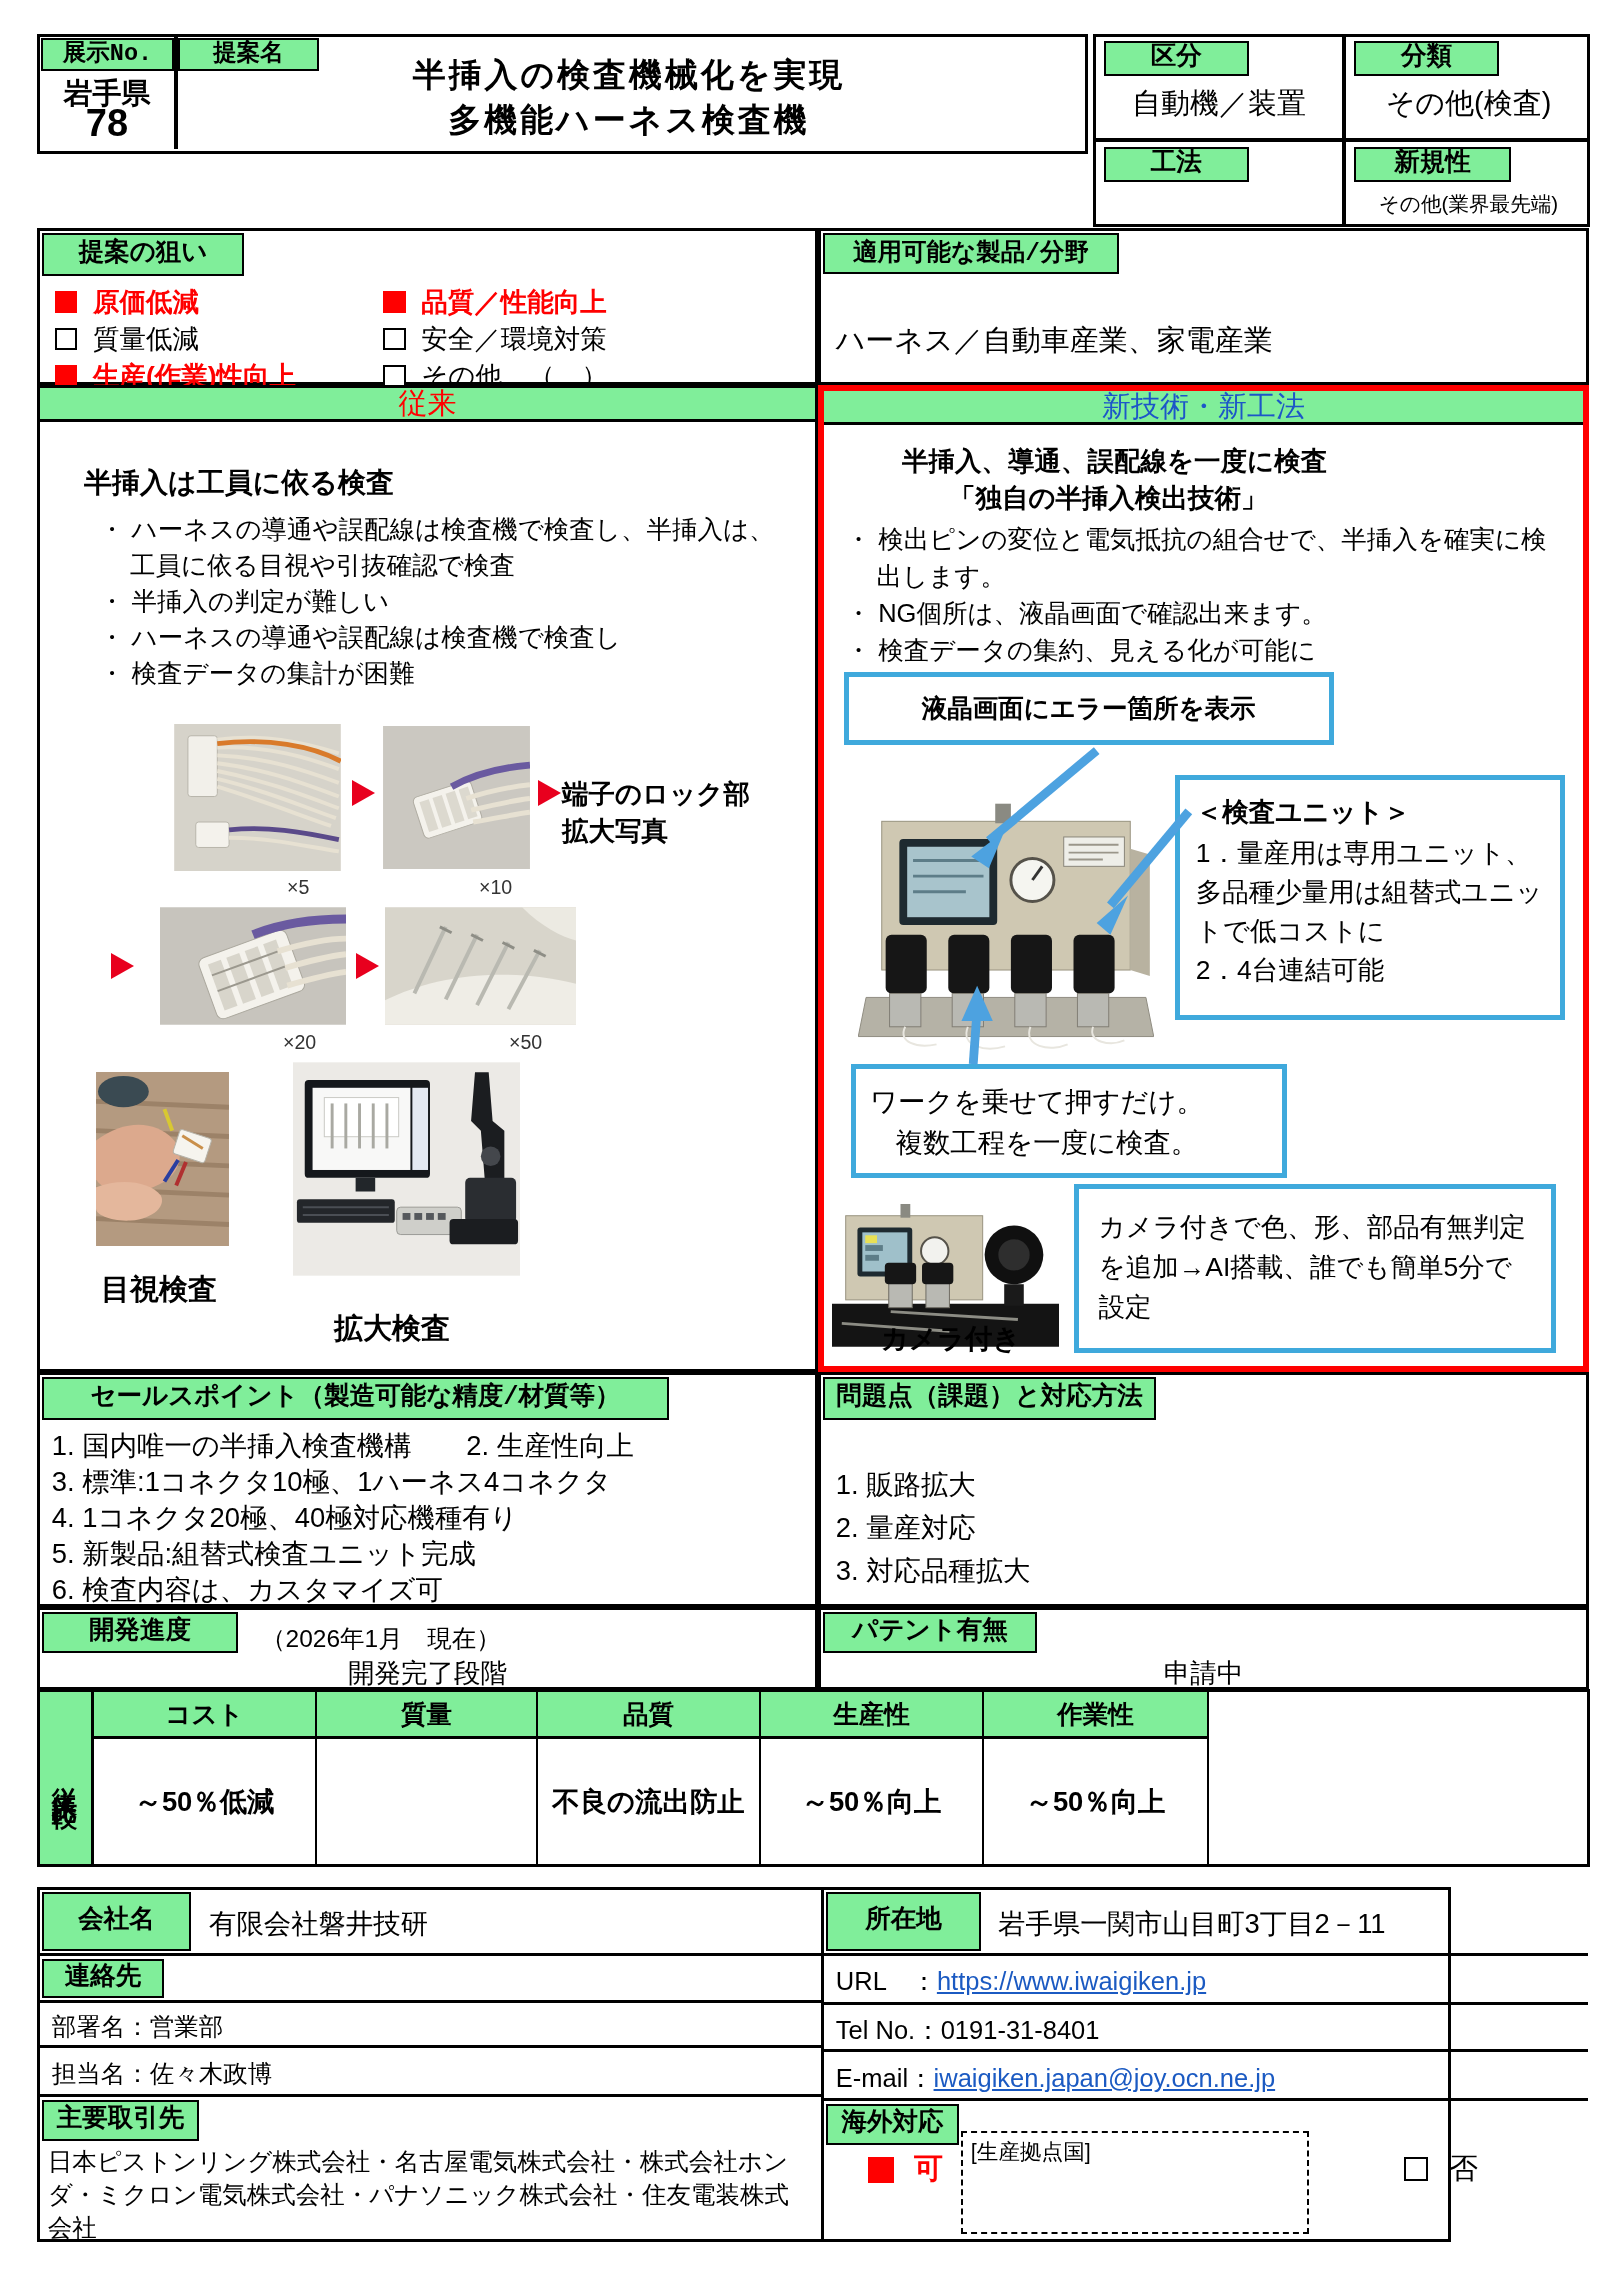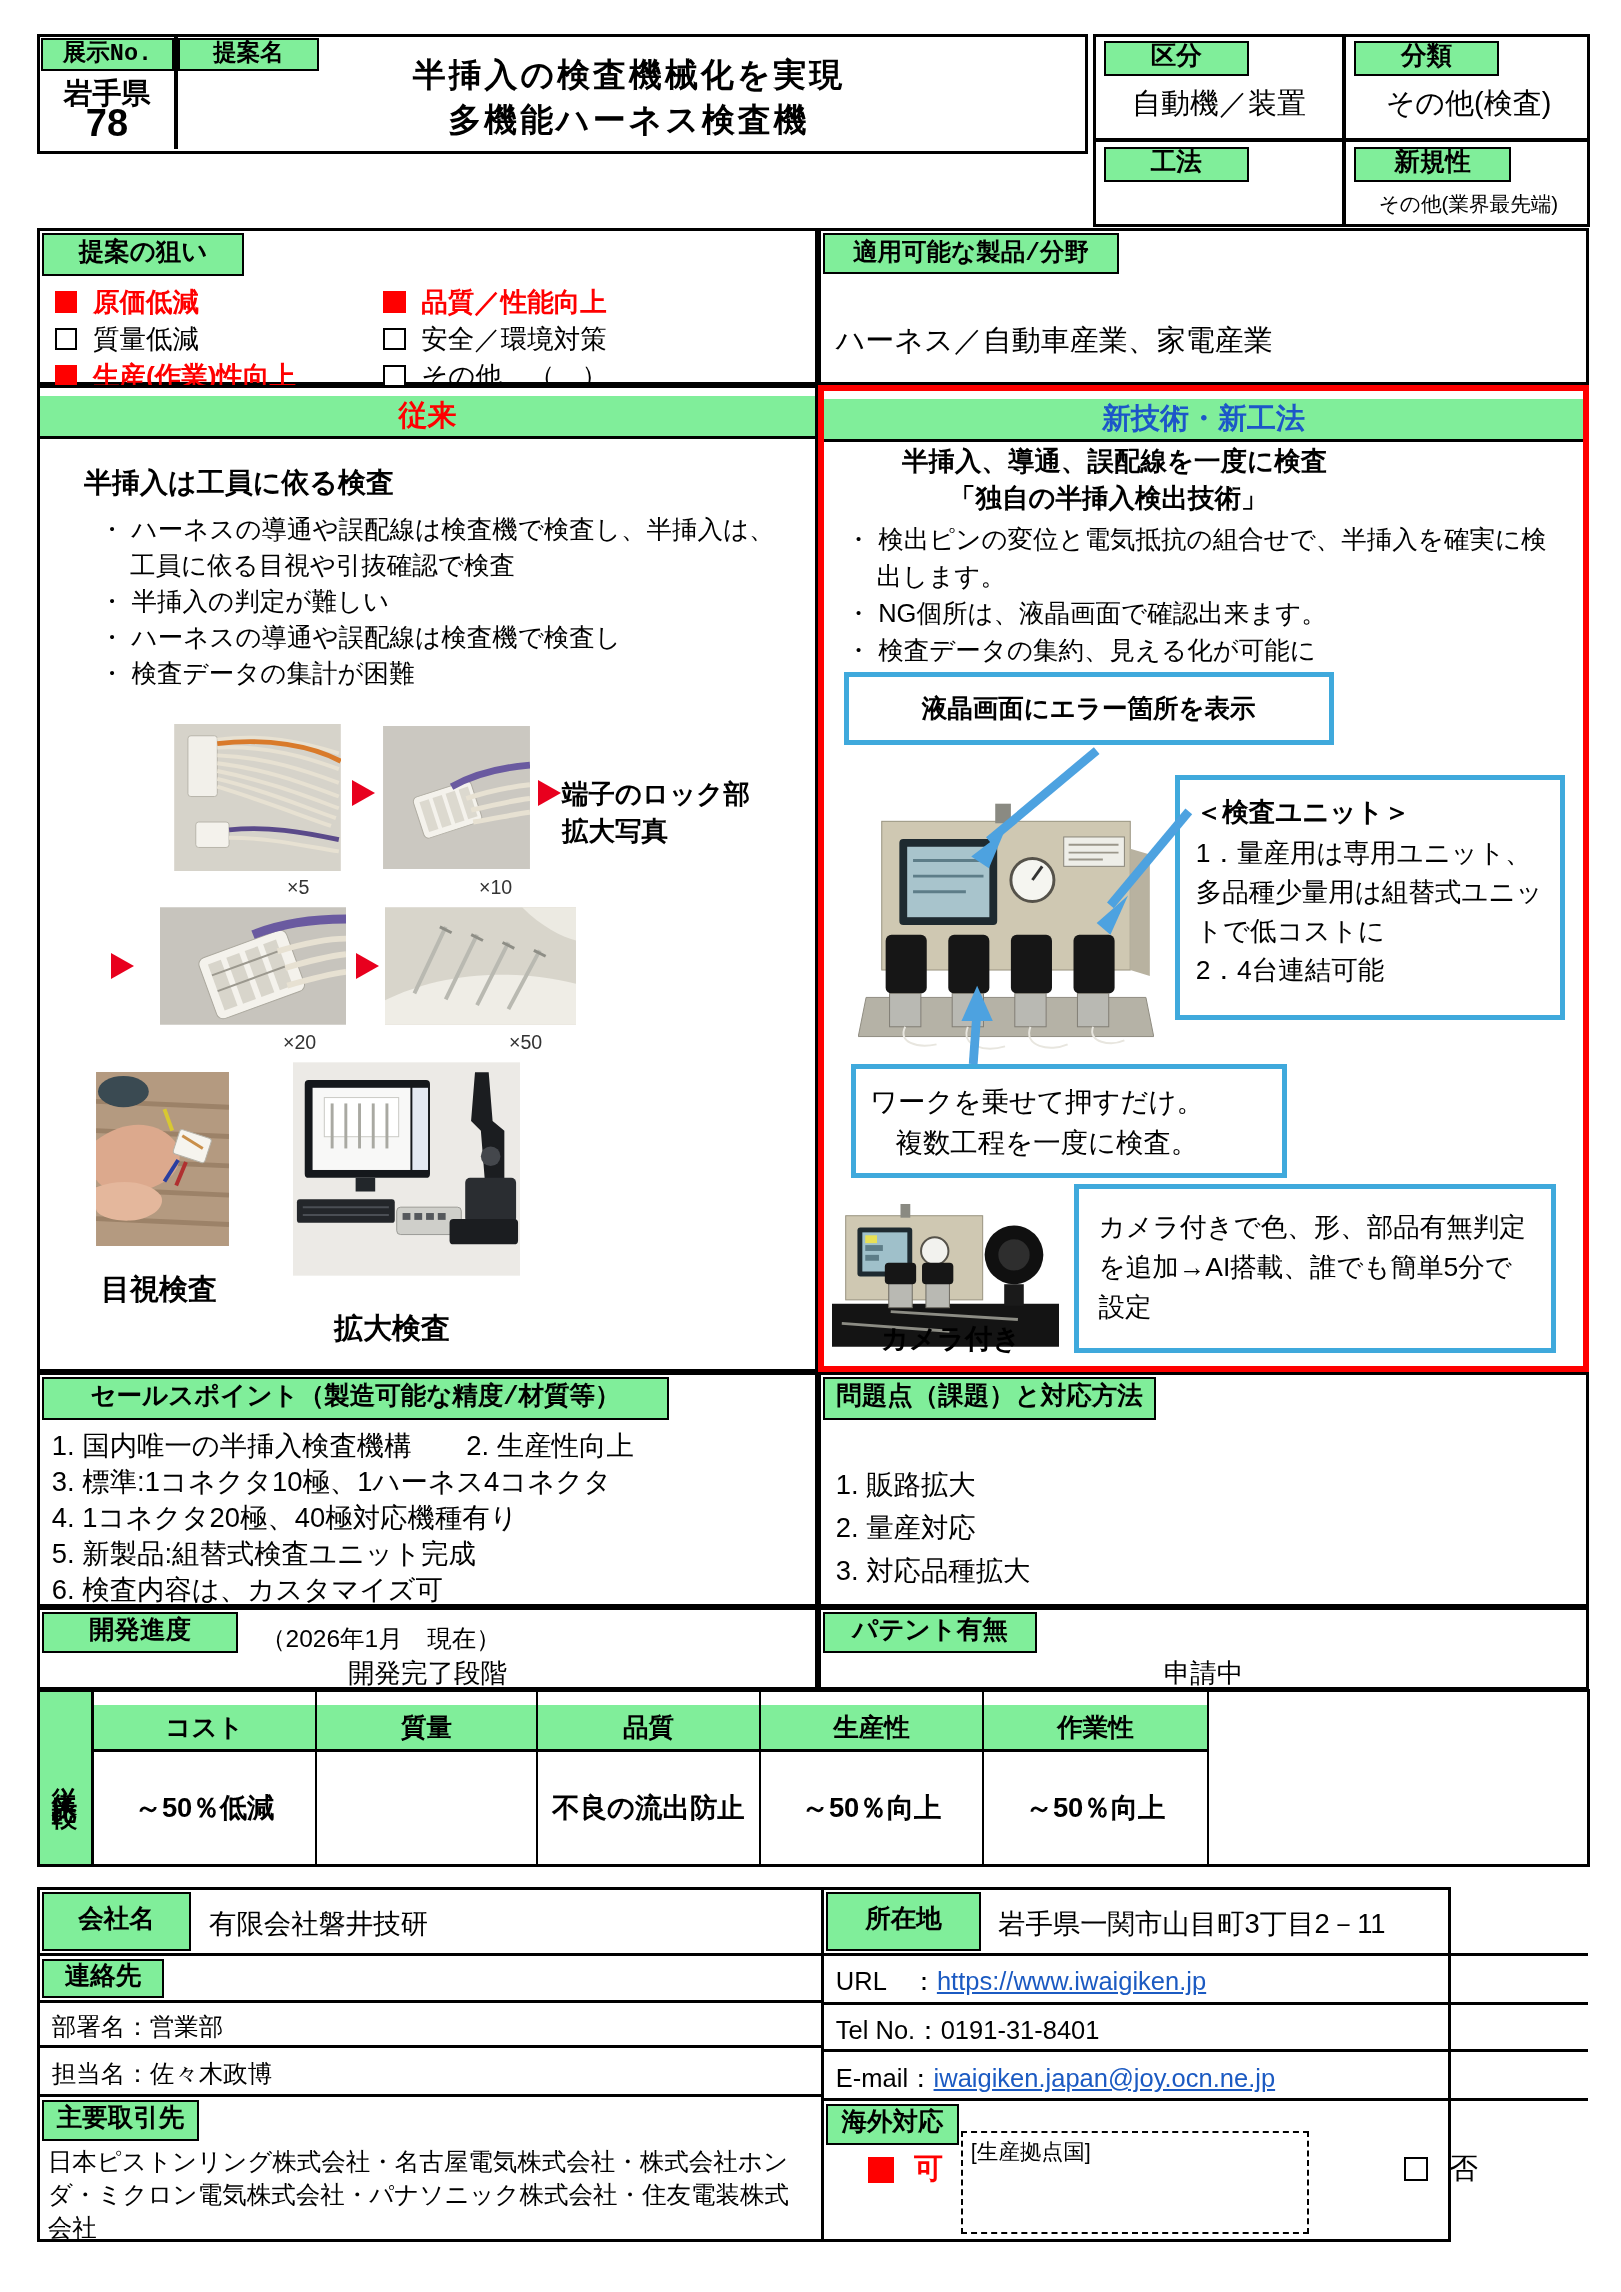--- a/index.html
+++ b/index.html
@@ -18,29 +18,29 @@
   .red{color:var(--red);}
   .bluetxt{color:var(--blue_title);}
   .cb{width:22.5px;height:22.5px;border:2.9px solid #000;background:#fff;flex:0 0 auto;}
   .cb.filled{background:var(--red);border-color:var(--red);}
   .aim-item{position:absolute;display:flex;align-items:center;gap:15.7px;font-size:26.5px;}
   .tri{width:0;height:0;border-left:23.5px solid #e8001e;border-top:13.7px solid transparent;
        border-bottom:13.7px solid transparent;position:absolute;}
   .bullet{padding-left:31px;text-indent:-31px;}
   .bullet::before{content:"・ ";}
   .callout{position:absolute;border:5.9px solid var(--callout_blue);background:#fff;}
-  .panel-header{height:43px;background:var(--green);border-bottom:3.9px solid #000;
-                display:flex;align-items:center;justify-content:center;font-size:29px;font-weight:bold;margin-top:8px;}
+  .panel-header{height:34px;background:var(--green);border-bottom:3.9px solid #000;
+                display:flex;align-items:center;justify-content:center;font-size:29px;font-weight:normal;}
   .caption{position:absolute;font-size:19.6px;color:#333;}
   .vline{position:absolute;background:#000;}
   .hline{position:absolute;background:#000;}
   a.doc-link{color:var(--link_blue);text-decoration:underline;}
   .cmp-col{border-right:2.9px solid #000;display:flex;flex-direction:column;}
   .cmp-head{height:47px;background:var(--green);border-bottom:3.9px solid #000;
-            display:flex;align-items:center;justify-content:center;font-weight:bold;font-size:25.5px;margin-top:13px;}
+            display:flex;align-items:center;justify-content:center;font-weight:bold;font-size:25.5px;}
   .cmp-val{flex:1;display:flex;align-items:center;justify-content:center;font-weight:bold;font-size:27.4px;}
 </style>
 </head>
 <body>
 
 <div id="page">
 
   <div class="blk" style="left:37px;top:34px;width:1051px;height:120px">
     <div class="glabel" style="position:absolute;left:1px;top:1px;width:133px;height:33px;font-size:23.5px">展示No.</div>
     <div class="glabel" style="position:absolute;left:138px;top:1px;width:141px;height:33px;font-size:23.5px">提案名</div>

